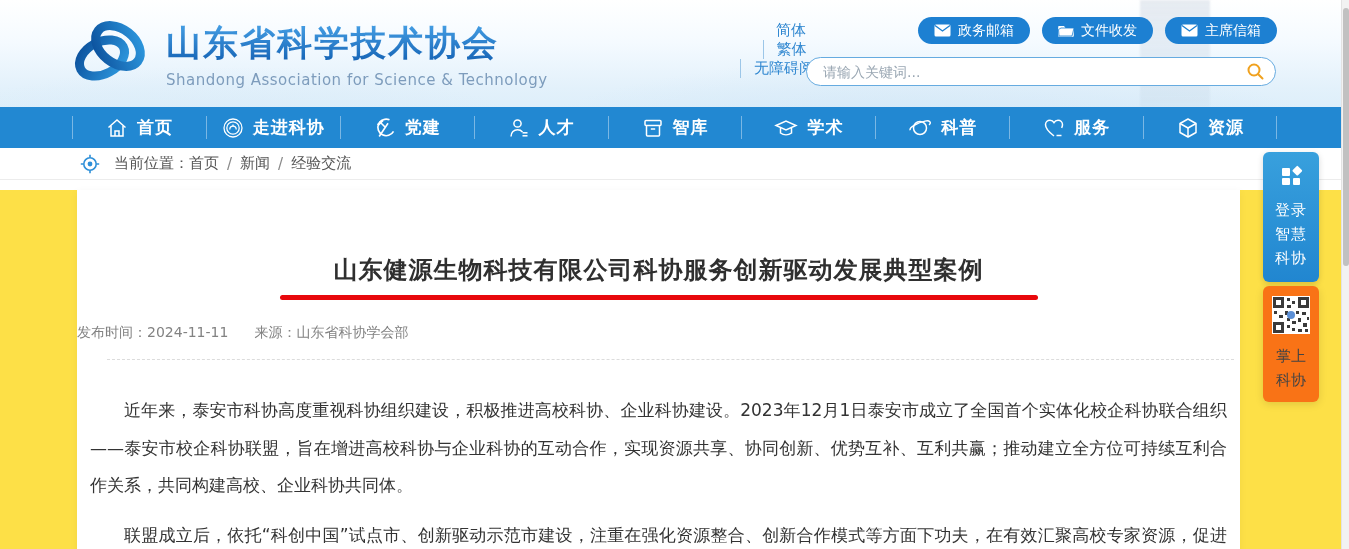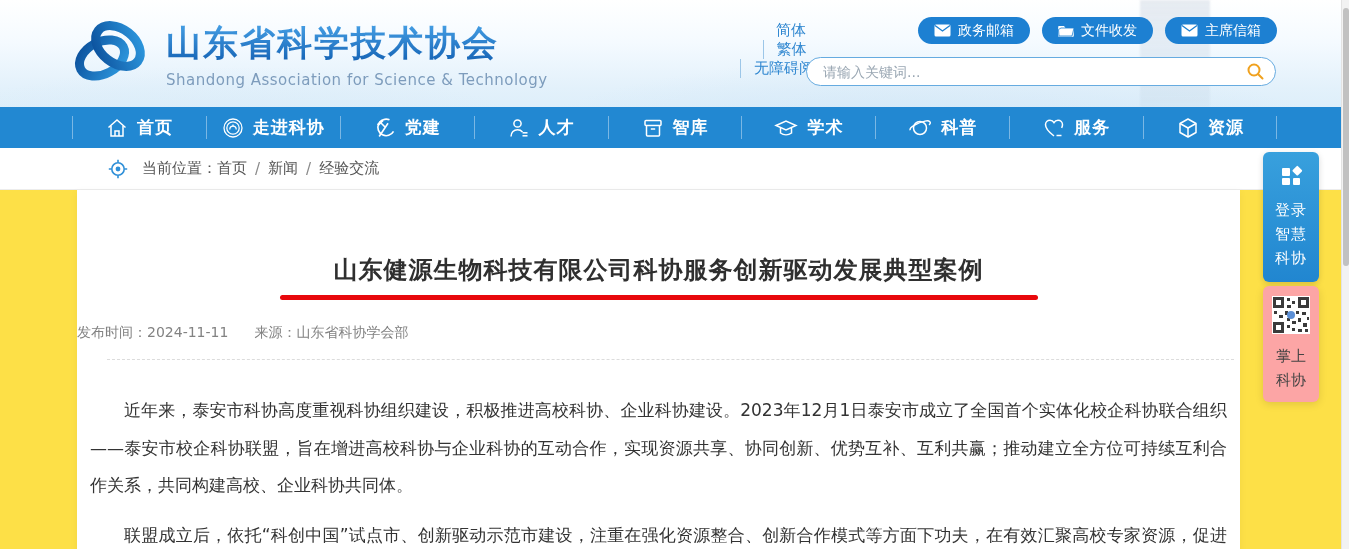--- a/index.html
+++ b/index.html
@@ -36,22 +36,22 @@
 
   
   .nav { position:absolute; top:107px; left:0; width:100%; height:41px; background:#2288d2; display:flex; padding:0 72px; }
   .nav-item { flex:1; display:flex; align-items:center; justify-content:center; color:#fff; cursor:pointer; position:relative; }
   .nav-item::before { content:""; position:absolute; left:0; top:9px; height:23px; width:1px; background:rgba(255,255,255,.4); }
   .nav-item:last-child::after { content:""; position:absolute; right:0; top:9px; height:23px; width:1px; background:rgba(255,255,255,.4); }
   .nav-item .nicon { display:flex; margin-right:8px; }
   .nav-item .nlabel { font-size:17px; font-weight:bold; letter-spacing:1px; }
 
   
-  .crumb-row { position:absolute; top:148px; left:0; width:100%; height:42px; background:#fff;
-    border-bottom:1px solid #ececec; display:flex; align-items:center; padding-left:108px; }
+  .crumb-row { position:absolute; top:148px; left:0; width:100%; height:32px; background:#fff;
+    border-bottom:1px solid #ececec; display:flex; align-items:center; padding-left:80px; }
   .crumb-row .cicon { display:flex; margin-right:14px; }
   .crumb-text { font-size:15px; color:#555; }
   .crumb-link { color:#555; cursor:pointer; }
   .crumb-sep { color:#888; padding:0 8px; }
 
   
   .main { position:absolute; top:190px; left:0; width:100%; height:359px; background:#fde047; }
   .card { position:absolute; left:77px; top:0; width:1163px; height:380px; background:#fff;
     box-shadow:0 2px 8px rgba(0,0,0,.05); padding-top:64px; }
   .art-title { text-align:center; font-size:24px; font-weight:bold; color:#2f2f2f; letter-spacing:1px; }
@@ -61,21 +61,21 @@
   .dash-sep { border:none; border-top:1px dashed #dcdcdc; margin:17px 6px 0 30px; }
   .body-text { margin-top:32px; padding:0 13px; }
   .body-text p { font-size:17px; color:#333; line-height:2.22; text-indent:2em; text-align:justify; margin-bottom:12px; }
 
   
   .widget-login { position:absolute; left:1263px; top:152px; width:56px; padding:12px 0 12px;
     background:linear-gradient(180deg,#38a0dd,#2186d0); border-radius:6px; text-align:center; cursor:pointer;
     box-shadow:0 2px 6px rgba(0,0,0,.15); }
   .widget-login .wline { color:#fff; font-size:15px; line-height:24px; letter-spacing:1px; }
   .widget-login svg { margin-bottom:6px; }
-  .widget-qr { position:absolute; left:1263px; top:286px; width:56px; padding:10px 0 10px; background:#fca5a5;
+  .widget-qr { position:absolute; left:1263px; top:286px; width:56px; padding:10px 0 10px; background:#f97316;
     border-radius:6px; text-align:center; box-shadow:0 2px 8px rgba(0,0,0,.12); }
   .widget-qr .wline { color:#444; font-size:15px; line-height:24px; }
   .qr-box { width:38px; height:38px; margin:0 auto 6px; }
 
   
   .scrollbar { position:absolute; right:0; top:0; width:8px; height:549px; background:#f2f2f2; border-left:1px solid #e3e3e3; z-index:50; }
   .scroll-thumb { position:absolute; left:1px; top:8px; width:6px; height:258px; background:#c1c1c1; border-radius:3px; }
 </style>
 </head>
 <body>

